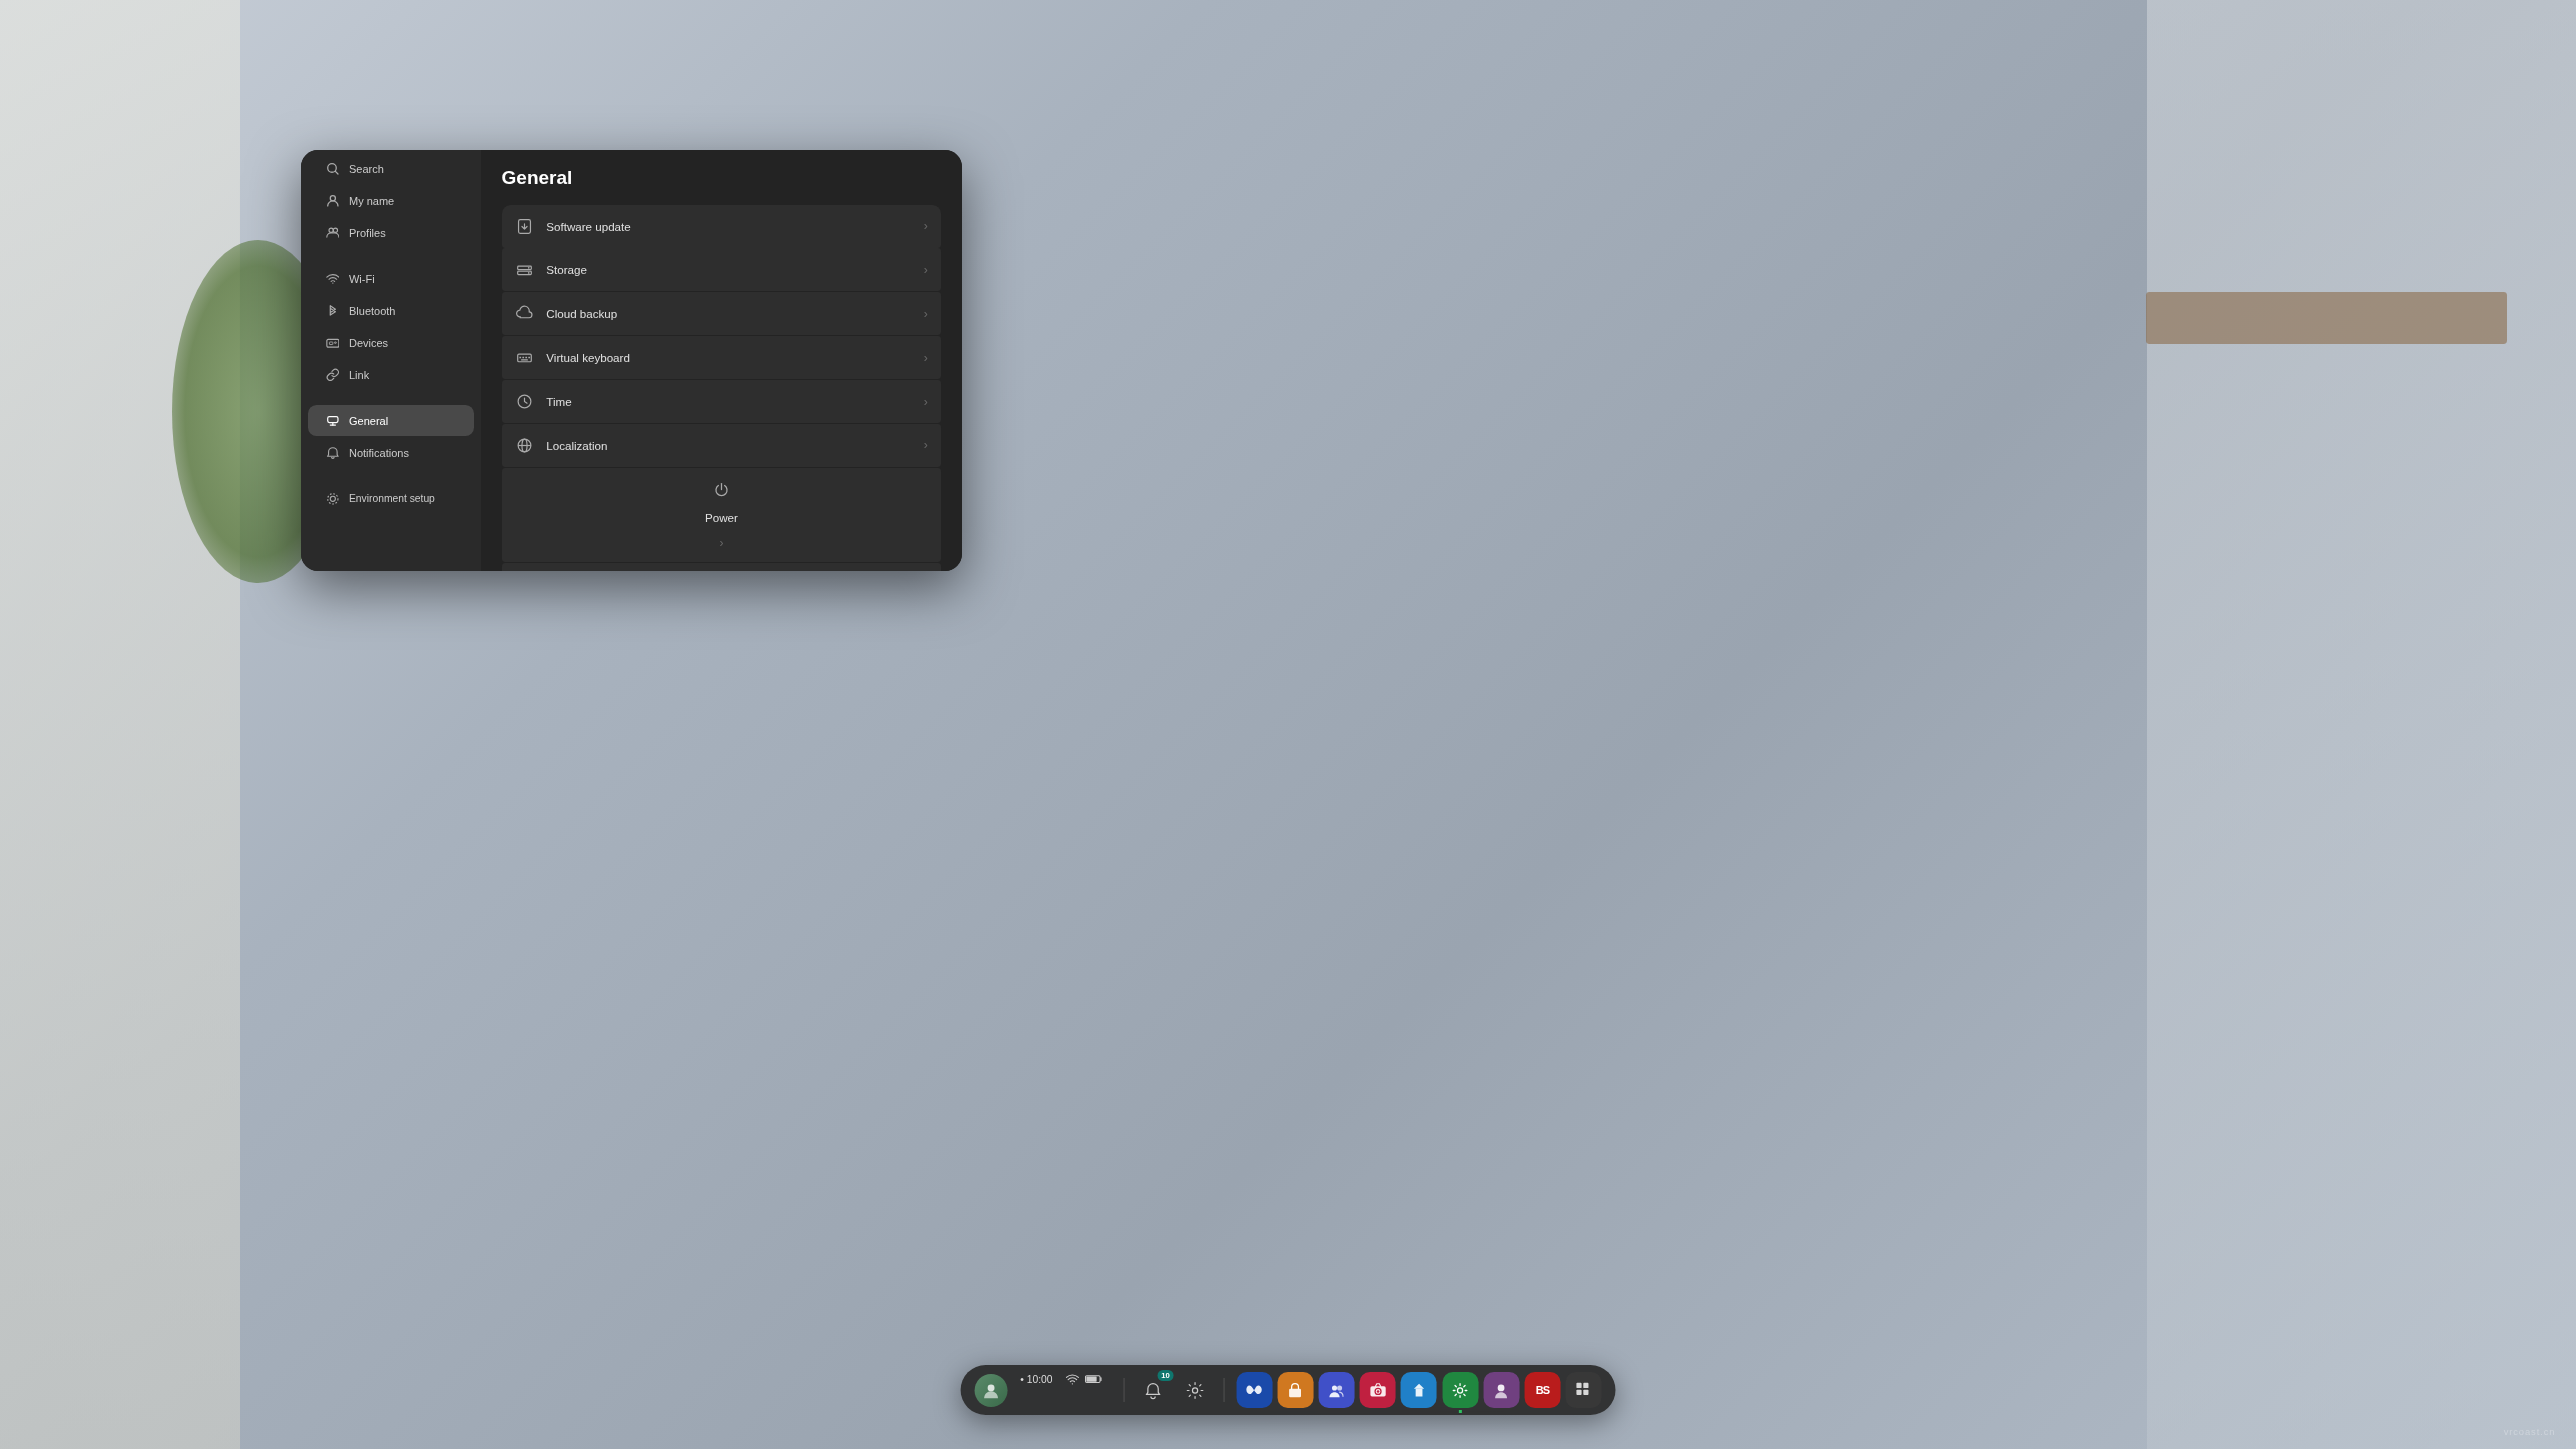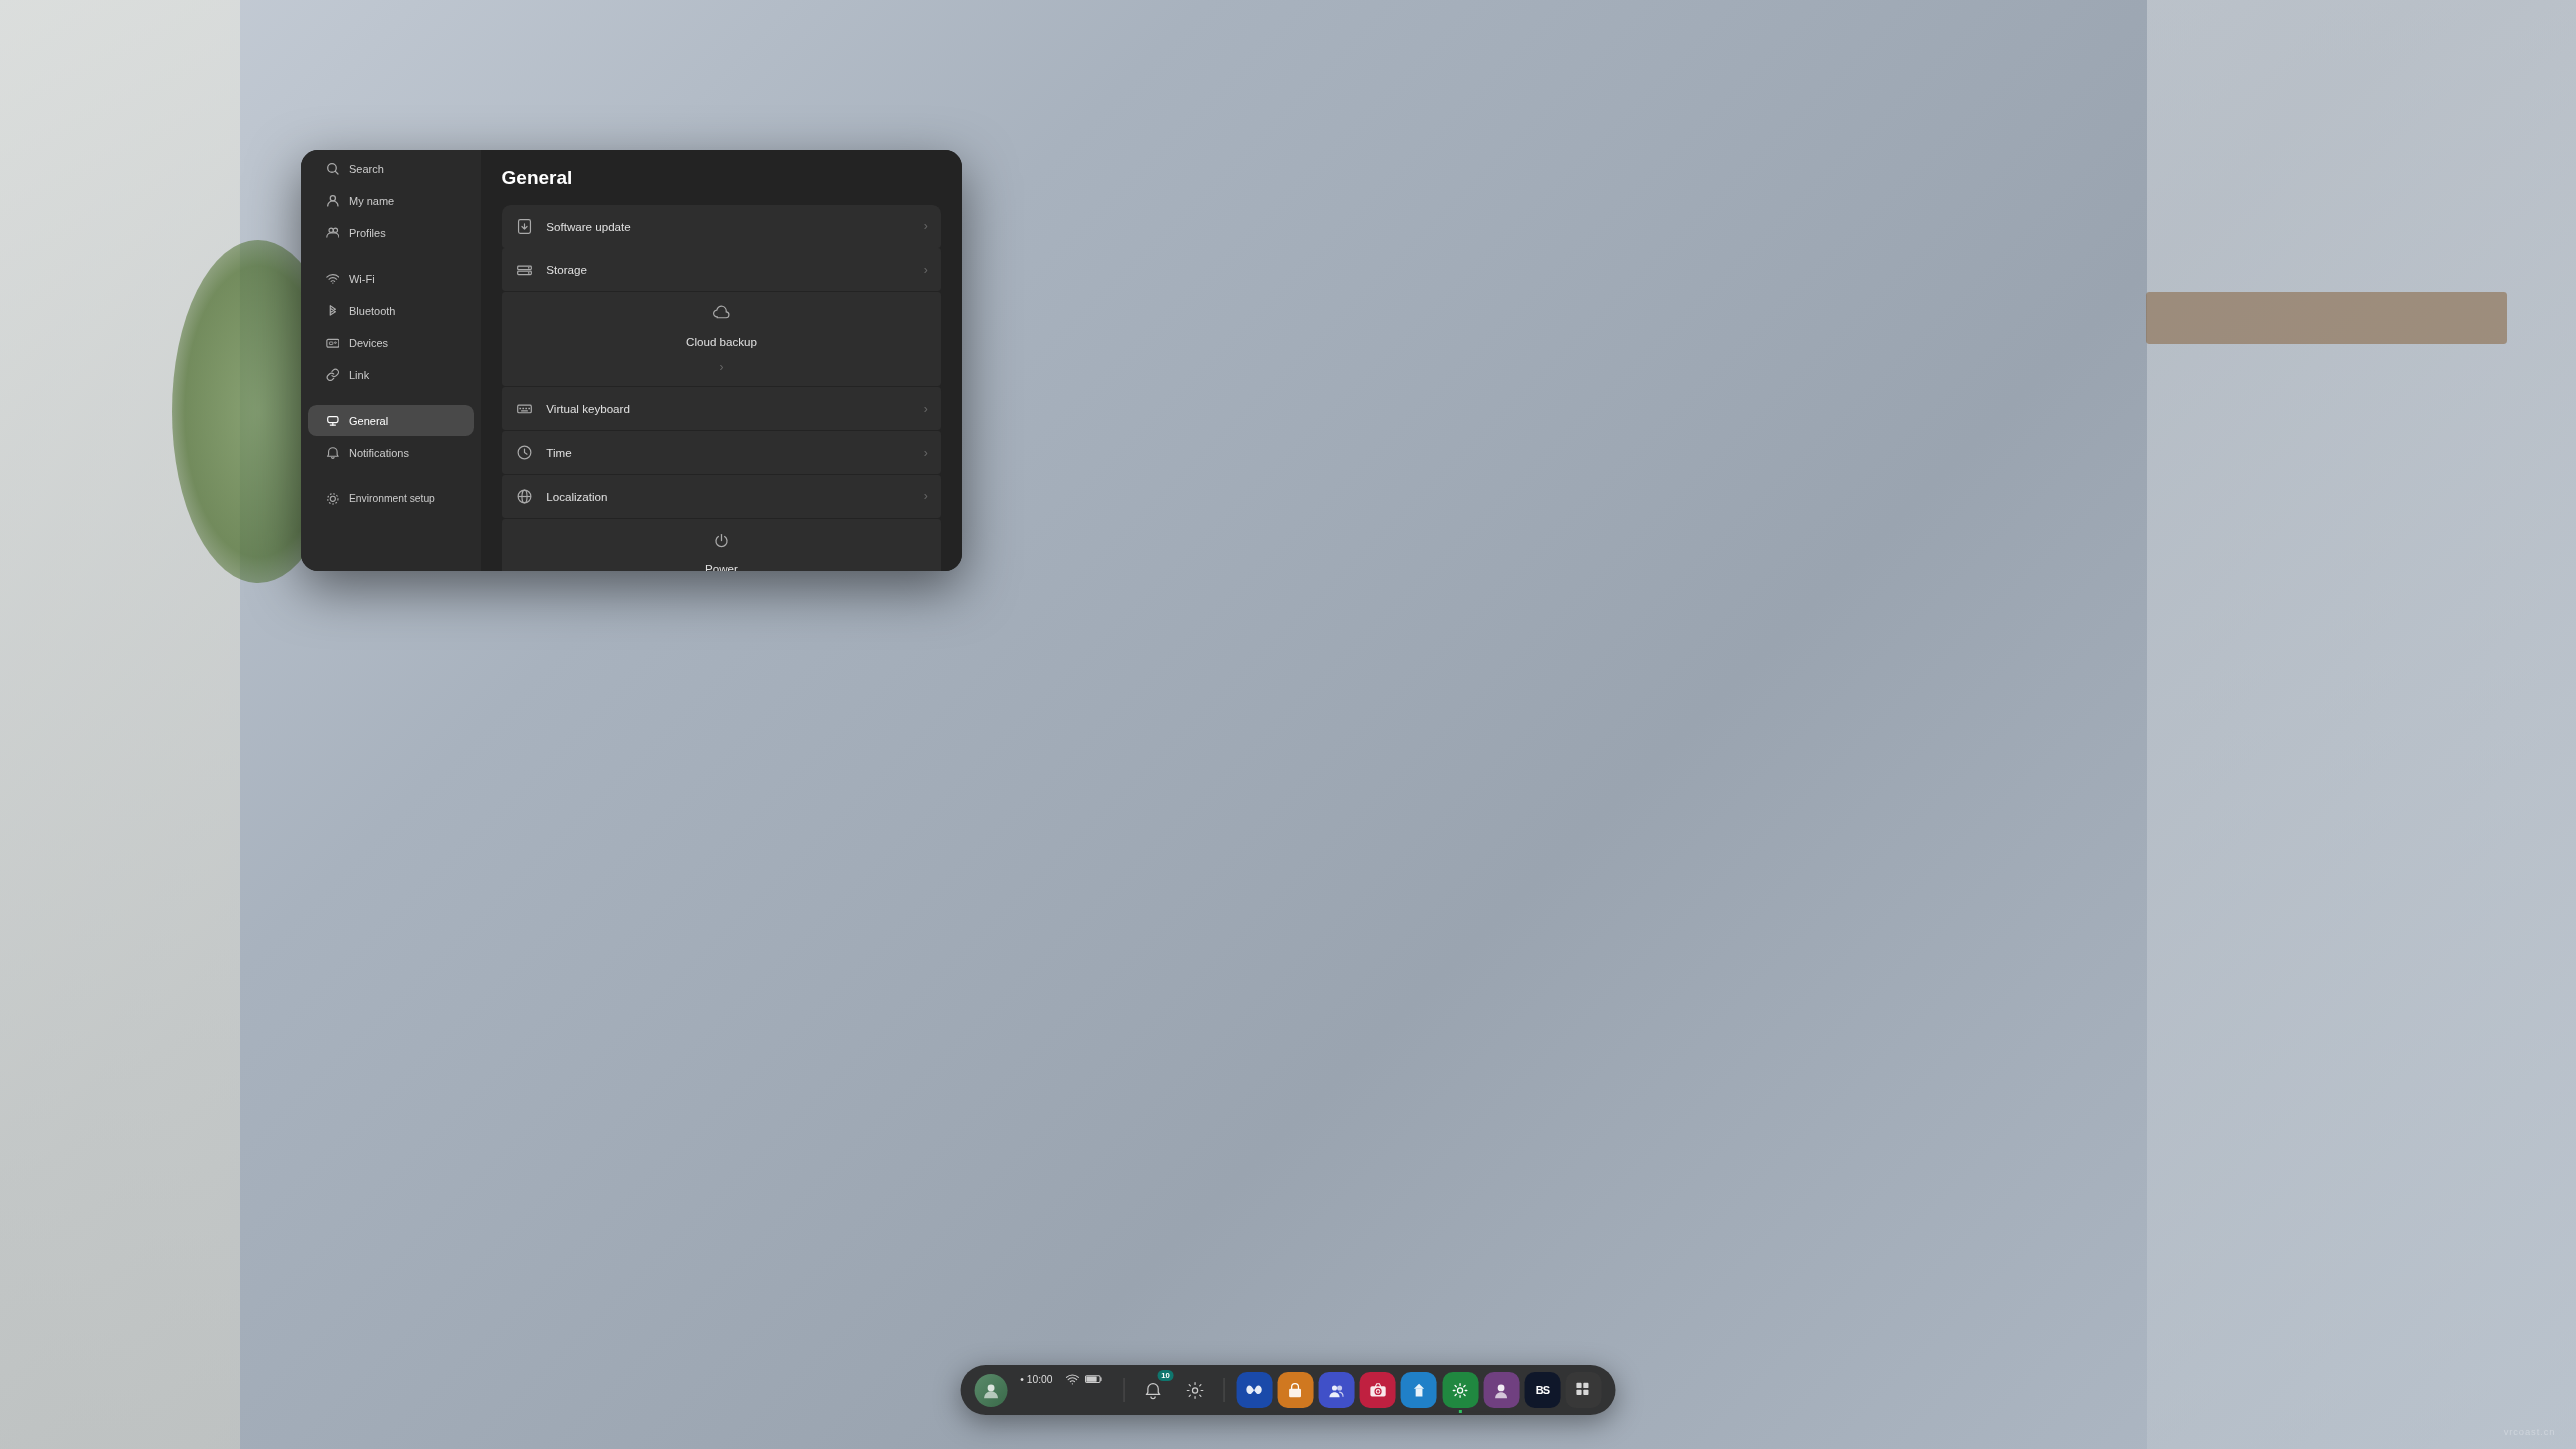--- a/index.html
+++ b/index.html
@@ -430,21 +430,21 @@
             <rect x="2" y="6" width="16" height="4" rx="1" stroke="#aaa" stroke-width="1.4"></rect>
             <rect x="2" y="12" width="16" height="4" rx="1" stroke="#aaa" stroke-width="1.4"></rect>
             <circle cx="15" cy="8" r="1" fill="#aaa"></circle>
             <circle cx="15" cy="14" r="1" fill="#aaa"></circle>
           </svg>
         </span>
         <span class="row-label">Storage</span>
         <span class="row-chevron">›</span>
       </div>
 
-      <div class="settings-row" style="border-radius:3.4px;flex-direction:column;">
+      <div class="settings-row" style="border-radius:3.4px;">
         <span class="row-icon">
           <svg width="17" height="17" viewBox="0 0 20 20" fill="none">
             <path d="M5 14a4 4 0 01-.5-8A5 5 0 0115.5 8a3.5 3.5 0 01-.5 7H5z" stroke="#aaa" stroke-width="1.4"></path>
           </svg>
         </span>
         <span class="row-label">Cloud backup</span>
         <span class="row-chevron">›</span>
       </div>
 
       <div class="settings-row" style="border-radius:3.4px;">
@@ -619,21 +619,21 @@
       <div style="position:absolute; bottom:-5.2px; left:50%; transform:translateX(-50%); width:3.4px; height:3.4px; background:#30c060; border-radius:50;"></div>
     </div>
 
     <div class="app-icon" style="background:#704080;">
       <svg width="17" height="17" viewBox="0 0 20 20" fill="none">
         <circle cx="10" cy="7" r="4" fill="white" opacity="0.9"></circle>
         <path d="M3 19c0-3.9 3.1-7 7-7s7 3.1 7 7" fill="white" opacity="0.7"></path>
       </svg>
     </div>
 
-    <div class="app-icon" style="background:#0f172a;">
+    <div class="app-icon" style="background:#b91c1c;">
       <span style="color:white; font-size:11px; font-weight:700; letter-spacing:-0.9px;">BS</span>
     </div>
 
     <div class="app-icon" style="background:#383838;">
       <svg width="15.5" height="15.5" viewBox="0 0 18 18" fill="none">
         <rect x="1" y="1" width="6" height="6" rx="1" fill="white" opacity="0.8"></rect>
         <rect x="9" y="1" width="6" height="6" rx="1" fill="white" opacity="0.8"></rect>
         <rect x="1" y="9" width="6" height="6" rx="1" fill="white" opacity="0.8"></rect>
         <rect x="9" y="9" width="6" height="6" rx="1" fill="white" opacity="0.8"></rect>
       </svg>

